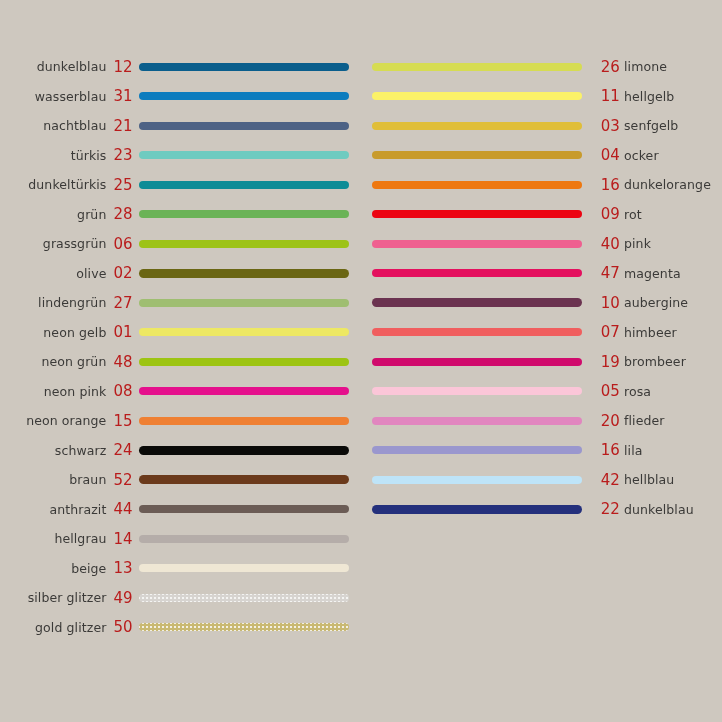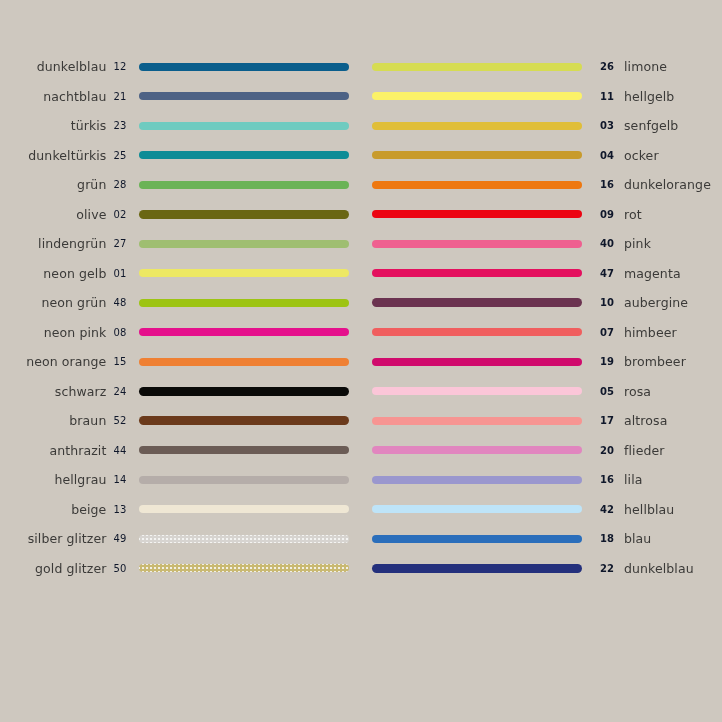--- a/index.html
+++ b/index.html
@@ -35,22 +35,22 @@
   .row-left  { justify-content: flex-end; }
   .row-right { justify-content: flex-start; }
 
   .label {
     font-size: 12.5px;
     color: #3b3a38;
     white-space: nowrap;
     letter-spacing: 0.1px;
   }
   .code {
-    font-size: 10px;
-    color: #0f172a;
+    font-size: 15px;
+    color: #b91c1c;
     white-space: nowrap;
     letter-spacing: 0.1px;
   }
   
   .row-left .label {
     text-align: right;
     width: 108px;
     padding-right: 7px;
   }
   .row-left .code {
@@ -64,23 +64,22 @@
     padding-left: 4px;
   }
   
   .row-right .bar-wrap {
     width: 214px;
     display: flex;
     justify-content: flex-start;
   }
   .row-right .code {
     width: 26px;
-    text-align: center;
+    text-align: right;
     padding-left: 8px;
-    font-weight: bold;
   }
   .row-right .label {
     text-align: left;
     padding-left: 4px;
   }
 
   .bar {
     height: 8px;
     width: 210px;
     border-radius: 5px;
@@ -100,20 +99,27 @@
 <div id="board">
   <div class="column col-left">
       <div class="row row-left">
         <span class="label">dunkelblau</span>
         <span class="code">12</span>
         <span class="bar-wrap">
           <span class="bar" style="background: rgb(10, 94, 140);"></span>
         </span>
       </div>
       <div class="row row-left">
+        <span class="label">wasserblau</span>
+        <span class="code">31</span>
+        <span class="bar-wrap">
+          <span class="bar" style="background: rgb(12, 124, 190);"></span>
+        </span>
+      </div>
+      <div class="row row-left">
         <span class="label">nachtblau</span>
         <span class="code">21</span>
         <span class="bar-wrap">
           <span class="bar" style="background: rgb(77, 98, 133);"></span>
         </span>
       </div>
       <div class="row row-left">
         <span class="label">türkis</span>
         <span class="code">23</span>
         <span class="bar-wrap">
@@ -128,20 +134,27 @@
         </span>
       </div>
       <div class="row row-left">
         <span class="label">grün</span>
         <span class="code">28</span>
         <span class="bar-wrap">
           <span class="bar" style="background: rgb(107, 179, 87);"></span>
         </span>
       </div>
       <div class="row row-left">
+        <span class="label">grassgrün</span>
+        <span class="code">06</span>
+        <span class="bar-wrap">
+          <span class="bar" style="background: rgb(157, 195, 24);"></span>
+        </span>
+      </div>
+      <div class="row row-left">
         <span class="label">olive</span>
         <span class="code">02</span>
         <span class="bar-wrap">
           <span class="bar thick" style="background: rgb(106, 102, 19);"></span>
         </span>
       </div>
       <div class="row row-left">
         <span class="label">lindengrün</span>
         <span class="code">27</span>
         <span class="bar-wrap">
@@ -306,27 +319,20 @@
       </div>
       <div class="row row-right">
         <span class="bar-wrap">
           <span class="bar" style="background: rgb(251, 198, 216);"></span>
         </span>
         <span class="code">05</span>
         <span class="label">rosa</span>
       </div>
       <div class="row row-right">
         <span class="bar-wrap">
-          <span class="bar" style="background: rgb(247, 149, 146);"></span>
-        </span>
-        <span class="code">17</span>
-        <span class="label">altrosa</span>
-      </div>
-      <div class="row row-right">
-        <span class="bar-wrap">
           <span class="bar" style="background: rgb(225, 134, 191);"></span>
         </span>
         <span class="code">20</span>
         <span class="label">flieder</span>
       </div>
       <div class="row row-right">
         <span class="bar-wrap">
           <span class="bar" style="background: rgb(154, 151, 206);"></span>
         </span>
         <span class="code">16</span>
@@ -334,26 +340,19 @@
       </div>
       <div class="row row-right">
         <span class="bar-wrap">
           <span class="bar" style="background: rgb(190, 228, 248);"></span>
         </span>
         <span class="code">42</span>
         <span class="label">hellblau</span>
       </div>
       <div class="row row-right">
         <span class="bar-wrap">
-          <span class="bar" style="background: rgb(42, 110, 187);"></span>
-        </span>
-        <span class="code">18</span>
-        <span class="label">blau</span>
-      </div>
-      <div class="row row-right">
-        <span class="bar-wrap">
           <span class="bar thick" style="background: rgb(36, 48, 124);"></span>
         </span>
         <span class="code">22</span>
         <span class="label">dunkelblau</span>
       </div>
     </div>
 </div>
 
 </body></html>

